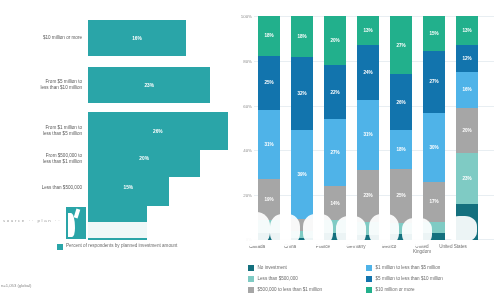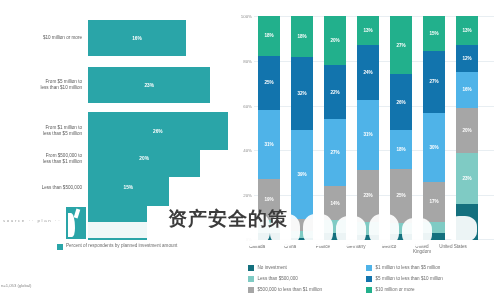--- a/index.html
+++ b/index.html
@@ -449,15 +449,14 @@
   <div class="smudge" style="left:236px;top:212px;width:34px;height:34px;"></div>
   <div class="smudge" style="left:270px;top:214px;width:30px;height:32px;"></div>
   <div class="smudge" style="left:303px;top:214px;width:30px;height:32px;"></div>
   <div class="smudge" style="left:336px;top:216px;width:30px;height:30px;"></div>
   <div class="smudge" style="left:369px;top:214px;width:30px;height:32px;"></div>
   <div class="smudge" style="left:402px;top:218px;width:30px;height:28px;"></div>
   <div class="smudge" style="left:447px;top:216px;width:30px;height:26px;"></div>
   <div class="smudge" style="left:50px;top:222px;width:160px;height:16px;border-radius:8px;"></div>
 
   <div id="overlay-mark"></div>
-  <div id="overlay-cjk">资产安全的策</div>
 
 </div>
 
 </body></html>

